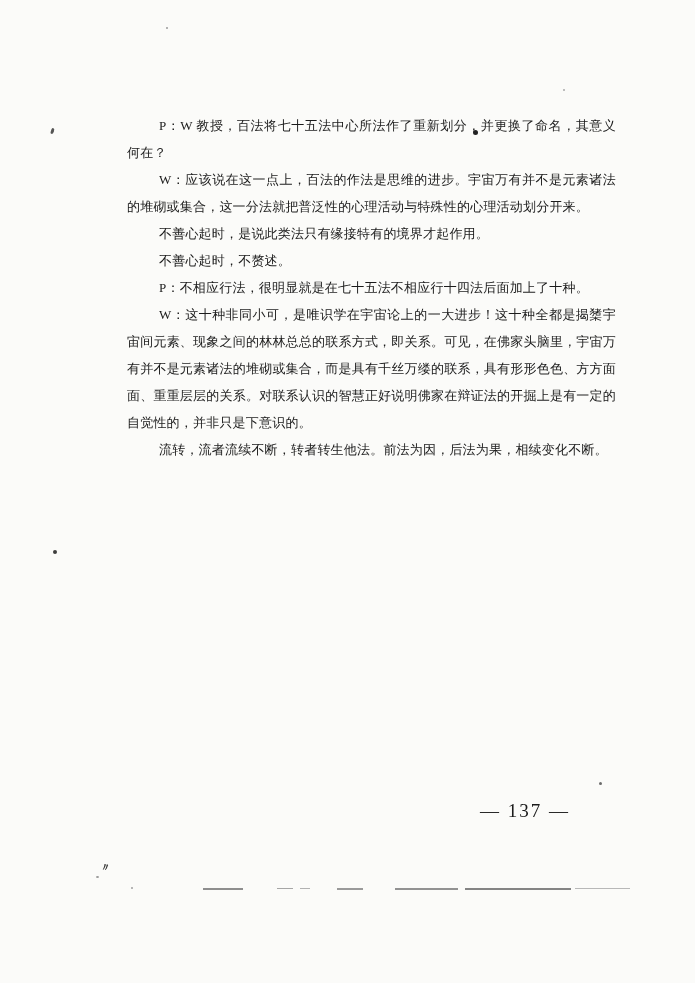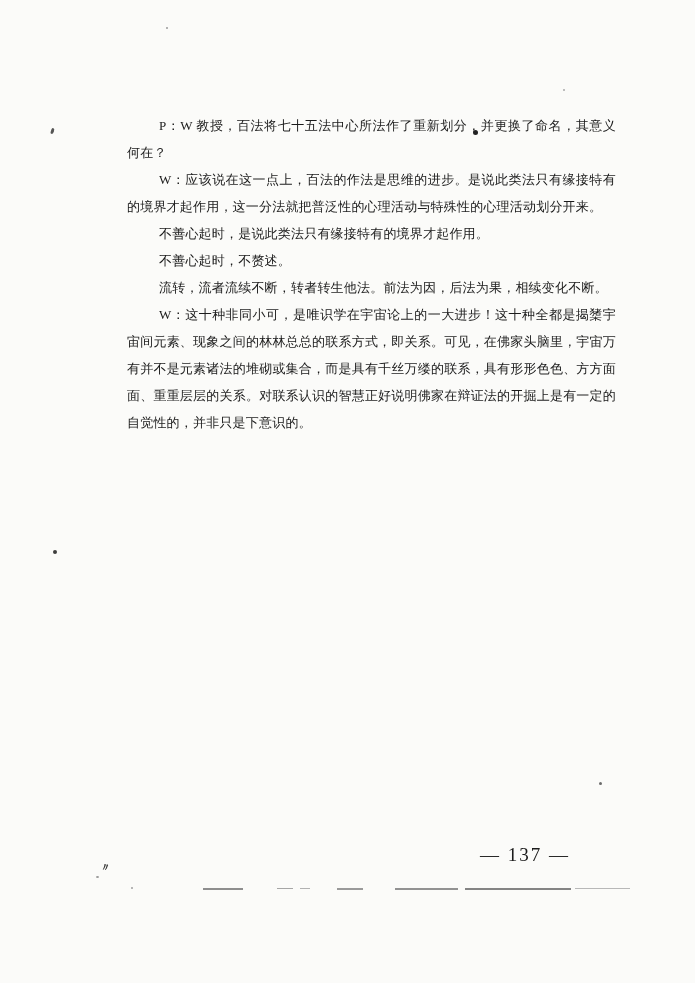--- a/index.html
+++ b/index.html
@@ -37,21 +37,21 @@
   }
   .text-block p {
     margin: 0;
     padding: 0;
     text-indent: 32px;
     word-break: break-all;
   }
   .page-number {
     position: absolute;
     left: 455px;
-    top: 844px;
+    top: 800px;
     width: 140px;
     text-align: center;
     font-size: 19px;
     letter-spacing: 2px;
     color: var(--ink);
     font-family: "Liberation Serif", "DejaVu Serif", serif;
   }
   
   .speck {
     position: absolute;
@@ -90,25 +90,26 @@
   .streak.t6 { left: 465px; width: 106px; background: #5c5c5c; }
   .streak.t7 { left: 575px; width: 55px;  background: #a2a2a2; height: 1px; }
 </style>
 </head>
 <body>
 
 <div class="page">
 
   <div class="text-block">
     <p>P：W 教授，百法将七十五法中心所法作了重新划分，并更换了命名，其意义何在？</p>
-    <p>W：应该说在这一点上，百法的作法是思维的进步。是说此类法只有缘接特有的境界才起作用，这一分法就把普泛性的心理活动与特殊性的心理活动划分开来。</p>
+    <p>W：应该说在这一点上，百法的作法是思维的进步。宇宙万有并不是元素诸法的堆砌或集合，这一分法就把普泛性的心理活动与特殊性的心理活动划分开来。</p>
     <p>不善心起时，是说此类法只有缘接特有的境界才起作用。</p>
     <p>不善心起时，不赘述。</p>
+    <p>P：不相应行法，很明显就是在七十五法不相应行十四法后面加上了十种。</p>
+    <p>W：这十种非同小可，是唯识学在宇宙论上的一大进步！这十种全都是揭橥宇宙间元素、现象之间的林林总总的联系方式，即关系。可见，在佛家头脑里，宇宙万有并不是元素诸法的堆砌或集合，而是具有千丝万缕的联系，具有形形色色、方方面面、重重层层的关系。对联系认识的智慧正好说明佛家在辩证法的开掘上是有一定的自觉性的，并非只是下意识的。</p>
     <p>流转，流者流续不断，转者转生他法。前法为因，后法为果，相续变化不断。</p>
-    <p>W：这十种非同小可，是唯识学在宇宙论上的一大进步！这十种全都是揭橥宇宙间元素、现象之间的林林总总的联系方式，即关系。可见，在佛家头脑里，宇宙万有并不是元素诸法的堆砌或集合，而是具有千丝万缕的联系，具有形形色色、方方面面、重重层层的关系。对联系认识的智慧正好说明佛家在辩证法的开掘上是有一定的自觉性的，并非只是下意识的。</p>
   </div>
 
   <div class="page-number">— 137 —</div>
 
   <div class="speck s1"></div>
   <div class="speck s2"></div>
   <div class="speck s3"></div>
   <div class="speck s4"></div>
   <div class="speck s5"></div>
   <div class="speck s6"></div>

